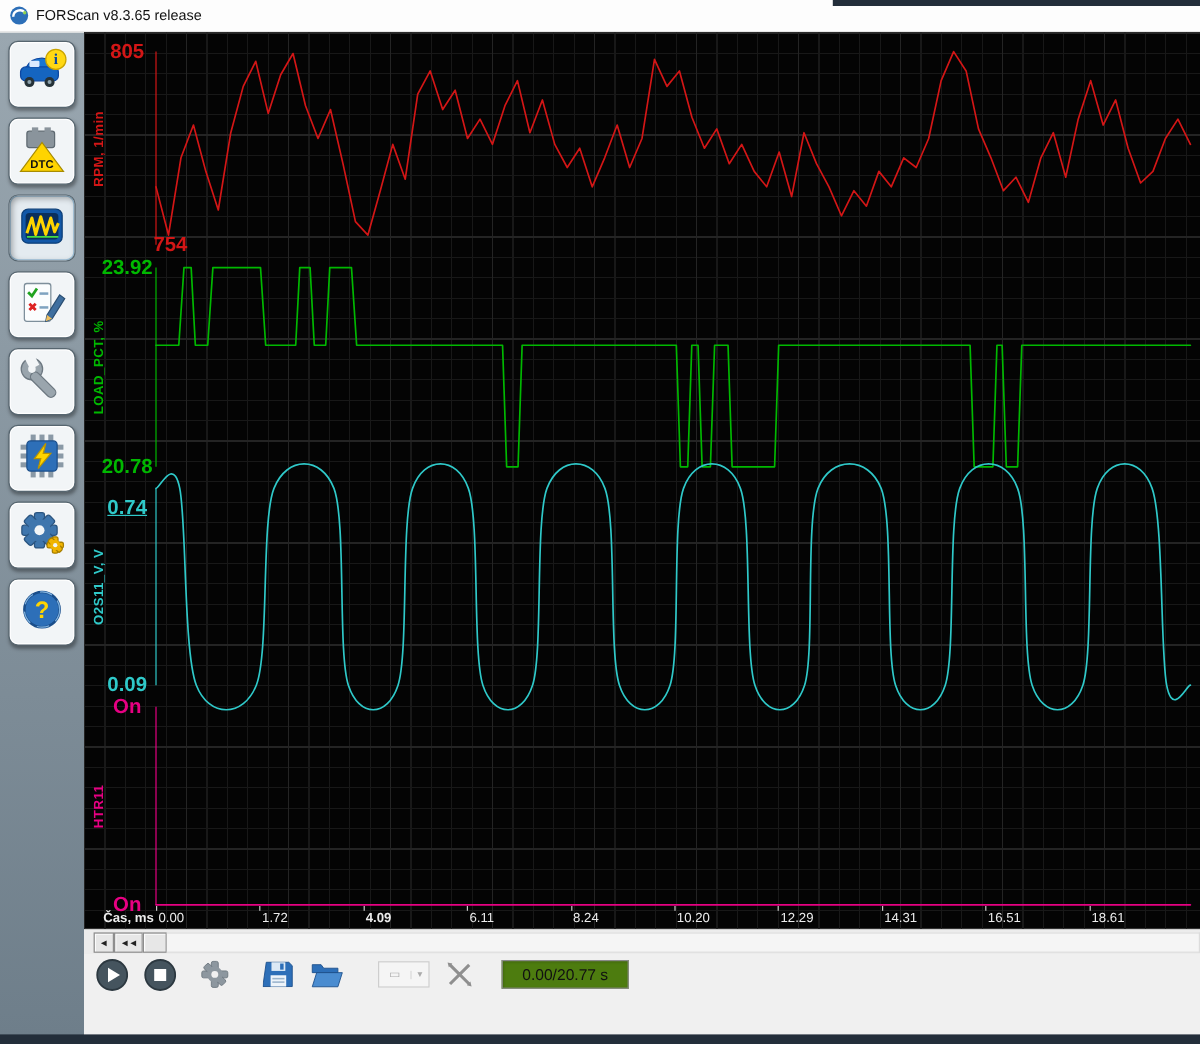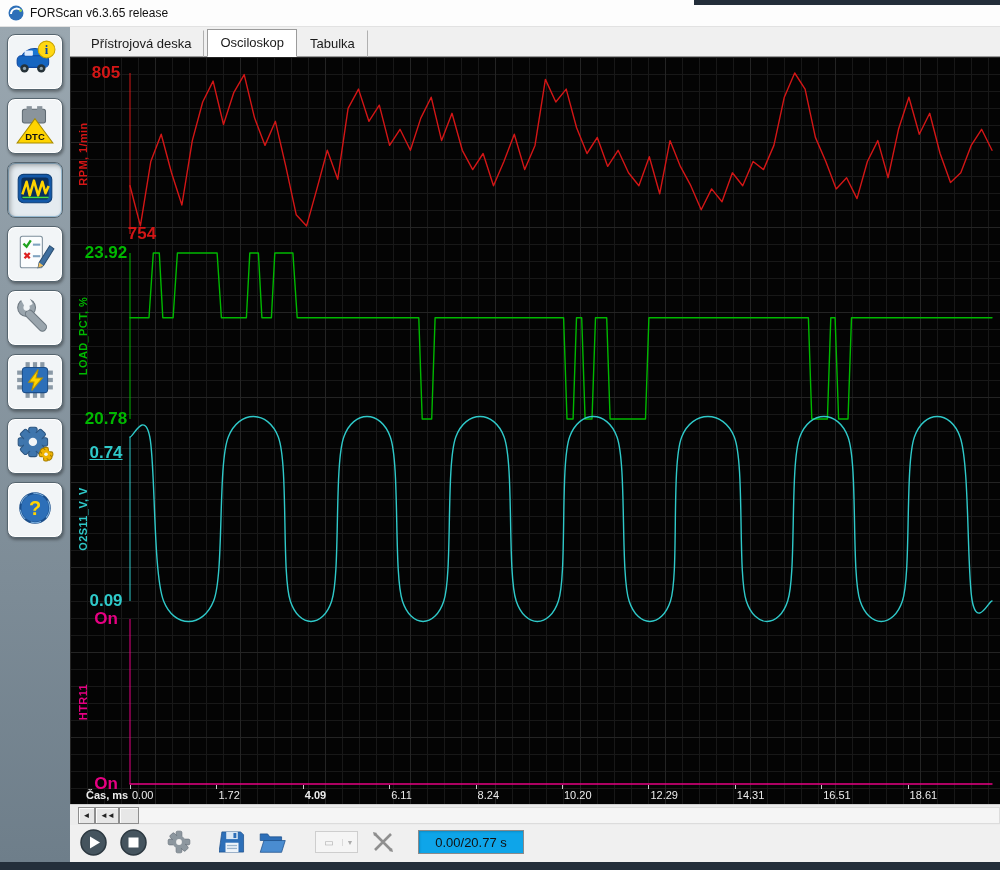--- a/index.html
+++ b/index.html
@@ -63,38 +63,38 @@
   
   .controlsrow{height:34px;background:#f0f0f0;display:flex;align-items:center;
                padding-left:10px;gap:13px}
   .icon-btn{cursor:pointer;display:flex;align-items:center;justify-content:center;
             background:none;border:none;padding:0}
   .combo{display:flex;align-items:center;border:1px solid #c6c6c6;background:#f7f7f7;
          height:22px;box-sizing:border-box;opacity:.8}
   .combo .c-main{width:26px;text-align:center;color:#9a9a9a;font-size:10px}
   .combo .c-drop{width:14px;text-align:center;color:#9a9a9a;font-size:7px;
                  border-left:1px solid #d5d5d5}
-  .time-field{width:104px;height:22px;background:#0ea5e9;border:1px solid #8a8a8a;
+  .time-field{width:104px;height:22px;background:#4d7c0f;border:1px solid #8a8a8a;
               box-shadow:inset 1px 1px 2px rgba(0,0,0,.15);display:flex;
               align-items:center;justify-content:center;font-size:13px;color:#111}
 
   .bottomstrip{position:absolute;left:0;bottom:0;width:1000px;height:8px;background:#232e3a}
 </style>
 </head>
 <body>
 
 <div class="titlebar">
   <span style="display:flex">
     <svg width="16" height="16" viewBox="0 0 16 16">
       <circle cx="8" cy="8" r="7.5" fill="#2d6fb8"></circle>
       <path d="M3 9 a5.5 5.5 0 0 1 10-3" stroke="#fff" stroke-width="2" fill="none"></path>
       <circle cx="12.6" cy="5.6" r="1.4" fill="#8fd14f"></circle>
     </svg>
   </span>
-  <span>FORScan v6.3.65 release</span>
+  <span>FORScan v8.3.65 release</span>
   <div class="top-strip"></div>
 </div>
 
 <div class="main">
 
   <div class="sidebar">
 
     <div class="side-btn">
       <span>
         <svg width="42" height="42" viewBox="0 0 40 40">
@@ -210,25 +210,20 @@
           <circle cx="20" cy="20" r="14" fill="#2d6fb8" stroke="#1b4e8a" stroke-width="2"></circle>
           <circle cx="20" cy="20" r="14" fill="none" stroke="#7fb2e0" stroke-width="1" stroke-dasharray="10 6"></circle>
           <text x="20" y="27" font-size="19" font-weight="bold" fill="#ffd400" text-anchor="middle">?</text>
         </svg>
       </span>
     </div>
   </div>
 
   <div class="content">
 
-    <div class="tabbar">
-      <div class="tab">Přístrojová deska</div>
-      <div class="tab active">Osciloskop</div>
-      <div class="tab">Tabulka</div>
-    </div>
 
     <div class="plot" id="plot">
       <svg id="scope-svg" width="930" height="747">
           <line x1="60" y1="16" x2="60" y2="177" stroke="#d31616" stroke-width="1"></line>
           <path d="M60.0 128.7 L70.4 168.9 L80.8 104.5 L91.2 77.2 L101.5 115.8 L111.9 148.0 L122.3 83.6 L132.7 45.0 L143.1 24.1 L153.5 67.5 L163.9 35.3 L174.2 17.6 L184.6 61.1 L195.0 88.4 L205.4 64.3 L215.8 109.4 L226.2 157.7 L236.6 168.9 L246.9 131.9 L257.3 93.3 L267.7 122.3 L278.1 51.4 L288.5 32.1 L298.9 64.3 L309.3 48.2 L319.6 88.4 L330.0 72.3 L340.4 93.3 L350.8 61.1 L361.2 40.2 L371.6 83.6 L382.0 56.3 L392.3 93.3 L402.7 112.6 L413.1 96.5 L423.5 128.7 L433.9 104.5 L444.3 77.2 L454.7 112.6 L465.0 88.4 L475.4 22.4 L485.8 45.0 L496.2 32.1 L506.6 70.7 L517.0 96.5 L527.3 80.4 L537.7 109.4 L548.1 93.3 L558.5 115.8 L568.9 128.7 L579.3 99.7 L589.7 136.8 L600.0 83.6 L610.4 109.4 L620.8 128.7 L631.2 152.8 L641.6 131.9 L652.0 144.8 L662.4 115.8 L672.7 128.7 L683.1 104.5 L693.5 112.6 L703.9 88.4 L714.3 40.2 L724.7 16.0 L735.1 32.1 L745.4 80.4 L755.8 104.5 L766.2 131.9 L776.6 120.7 L787.0 141.6 L797.4 104.5 L807.8 83.6 L818.1 120.7 L828.5 72.3 L838.9 40.2 L849.3 77.2 L859.7 56.3 L870.1 96.5 L880.5 125.5 L890.8 115.8 L901.2 88.4 L911.6 72.3 L922.0 93.3" fill="none" stroke="#d31616" stroke-width="1.4" stroke-linejoin="round" stroke-linecap="round"></path>
           <line x1="60" y1="196" x2="60" y2="362" stroke="#00b800" stroke-width="1"></line>
           <path d="M60.0 260.7 L79.0 260.7 L83.3 196.0 L89.3 196.0 L92.8 260.7 L103.1 260.7 L107.4 196.0 L147.1 196.0 L151.4 260.7 L176.4 260.7 L179.8 196.0 L188.4 196.0 L191.9 260.7 L201.4 260.7 L204.8 196.0 L222.9 196.0 L227.2 260.7 L348.8 260.7 L352.2 362.0 L361.7 362.0 L365.1 260.7 L493.6 260.7 L497.0 362.0 L503.1 362.0 L506.5 260.7 L511.7 260.7 L515.1 362.0 L522.0 362.0 L525.5 260.7 L536.7 260.7 L540.1 362.0 L575.5 362.0 L578.9 260.7 L738.4 260.7 L741.8 362.0 L757.4 362.0 L760.8 260.7 L765.1 260.7 L768.6 362.0 L778.0 362.0 L781.5 260.7 L922.0 260.7" fill="none" stroke="#00b800" stroke-width="1.4" stroke-linejoin="round" stroke-linecap="round"></path>
           <line x1="60" y1="380" x2="60" y2="544" stroke="#2fc9c9" stroke-width="1"></line>
           <path d="M60.0 380.0C63.3 380.0 74.2 352.7 79.8 380.0C85.4 407.3 83.0 516.7 93.6 544.0C104.2 571.3 132.8 571.3 143.6 544.0C154.4 516.7 147.5 407.3 158.3 380.0C169.0 352.7 197.9 352.7 208.3 380.0C218.6 407.3 211.4 516.7 220.3 544.0C229.2 571.3 252.8 571.3 261.7 544.0C270.6 516.7 264.0 407.3 273.8 380.0C283.5 352.7 310.6 352.7 320.3 380.0C330.1 407.3 323.5 516.7 332.4 544.0C341.3 571.3 364.9 571.3 373.8 544.0C382.7 516.7 375.8 407.3 385.8 380.0C395.9 352.7 424.1 352.7 434.1 380.0C444.2 407.3 437.1 516.7 446.2 544.0C455.2 571.3 479.5 571.3 488.4 544.0C497.3 516.7 489.9 407.3 499.6 380.0C509.4 352.7 537.1 352.7 547.0 380.0C556.9 407.3 550.2 516.7 559.1 544.0C568.0 571.3 591.7 571.3 600.5 544.0C609.2 516.7 601.0 407.3 611.7 380.0C622.3 352.7 653.5 352.7 664.3 380.0C675.0 407.3 667.4 516.7 676.3 544.0C685.2 571.3 708.8 571.3 717.7 544.0C726.6 516.7 719.7 407.3 729.8 380.0C739.8 352.7 768.0 352.7 778.0 380.0C788.1 407.3 781.1 516.7 790.1 544.0C799.2 571.3 823.3 571.3 832.4 544.0C841.4 516.7 834.8 407.3 844.4 380.0C854.0 352.7 880.5 352.7 890.1 380.0C899.7 407.3 896.9 516.7 902.2 544.0C907.5 571.3 918.7 544.0 922.0 544.0" fill="none" stroke="#2fc9c9" stroke-width="1.4" stroke-linejoin="round" stroke-linecap="round"></path>
           <line x1="60" y1="562" x2="60" y2="727" stroke="#e60082" stroke-width="1"></line>

